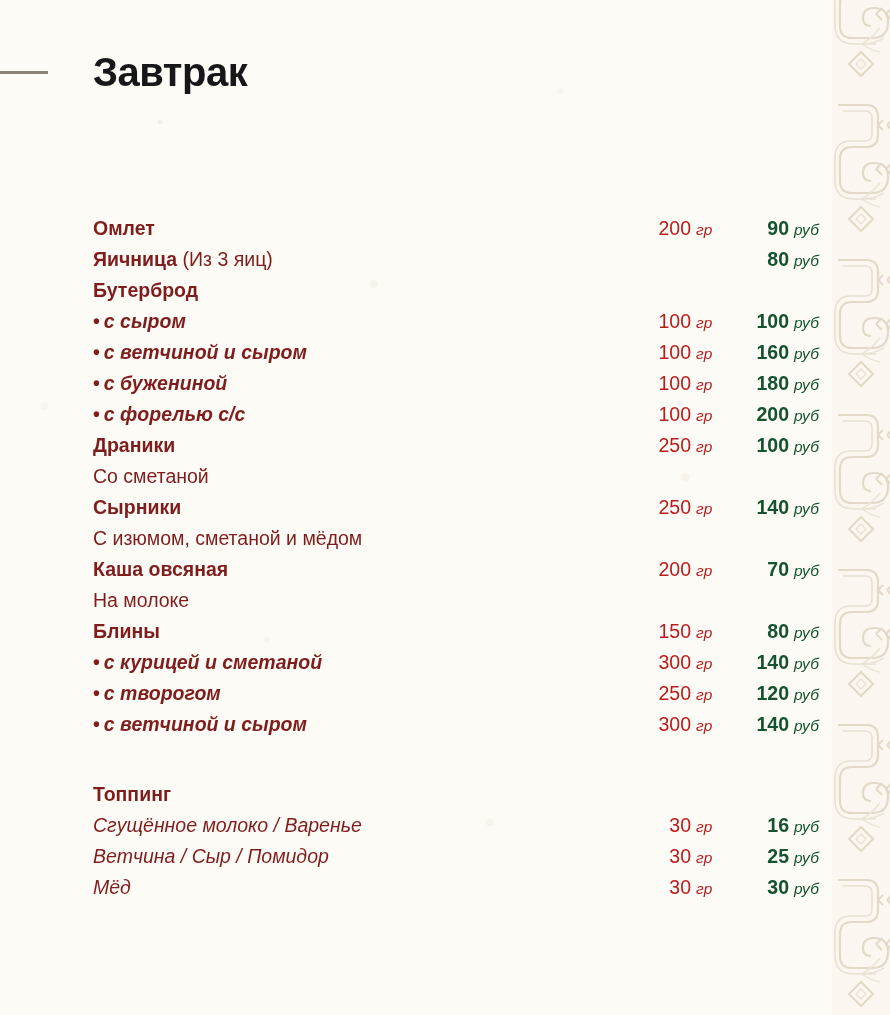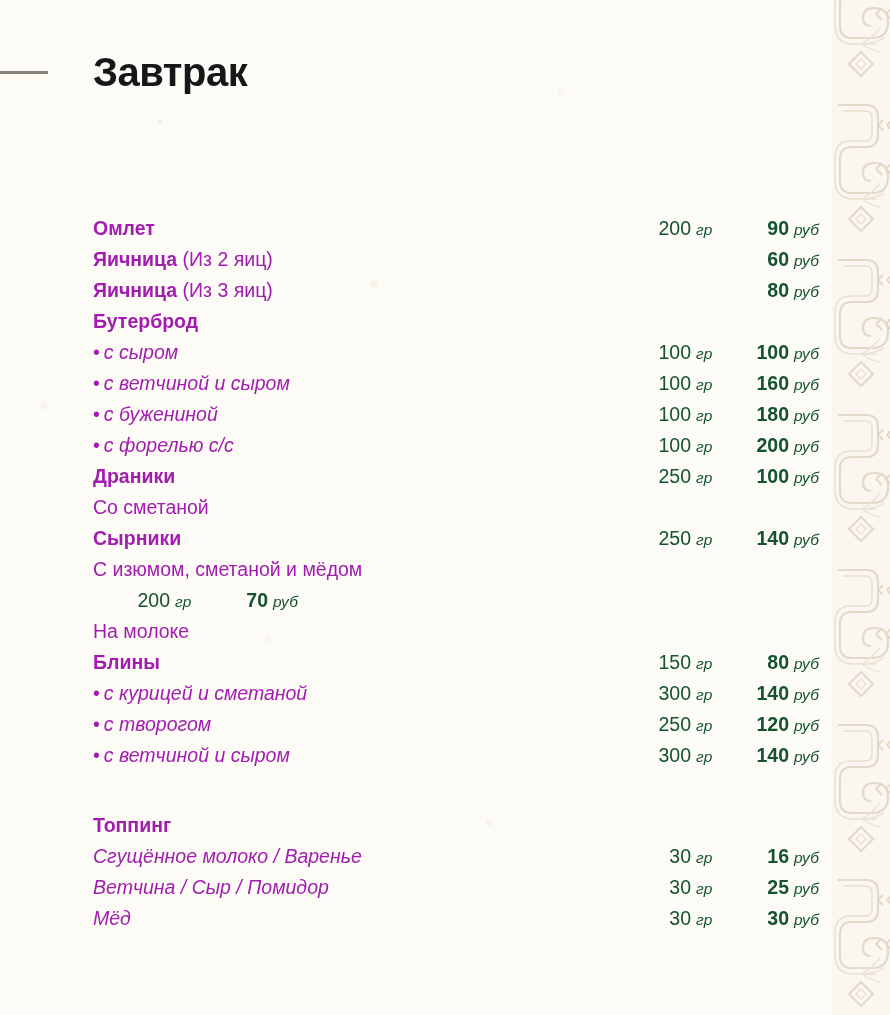--- a/index.html
+++ b/index.html
@@ -97,44 +97,44 @@
     height: 31px;
   }
   .row.gap-before { margin-top: 39px; }
 
   .row-label {
     flex: 1 1 auto;
     min-width: 0;
     font-size: 19.5px;
     line-height: 31px;
     white-space: nowrap;
-    color: #a21caf;
+    color: #7f1d1d;
   }
 
   .row-label.dish        { font-weight: 700; }
   .row-label.dish .note  { font-weight: 400; }
   .row-label.desc        { font-weight: 400; }
-  .row-label.sub         { font-style: italic; font-weight: 400; }
+  .row-label.sub         { font-style: italic; font-weight: 700; }
   .row-label.sub .bullet {
     font-style: normal;
     display: inline-block;
     margin-right: 4px;
   }
   .row-label.topping     { font-style: italic; font-weight: 400; }
   .row-label.section     { font-weight: 700; }
 
   
   .col-weight {
     flex: none;
     width: 108px;
     text-align: right;
     font-size: 19.5px;
     line-height: 31px;
     font-weight: 400;
-    color: #14532d;
+    color: #b91c1c;
     white-space: nowrap;
   }
   .col-price {
     flex: none;
     width: 104px;
     text-align: right;
     font-size: 19.5px;
     line-height: 31px;
     font-weight: 700;
     color: #14532d;
@@ -195,25 +195,20 @@
     <h1 class="page-title">Завтрак</h1>
   </div>
 
   <div class="menu">
       <div class="row">
         <div class="row-label dish"><span>Омлет</span></div>
         <div class="col-weight"><span>200</span><span class="unit">гр</span></div>
         <div class="col-price"><span>90</span><span class="unit">руб</span></div>
       </div>
       <div class="row">
-        <div class="row-label dish"><span>Яичница</span><span class="note"> (Из 2 яиц)</span></div>
-        <div class="col-weight"></div>
-        <div class="col-price"><span>60</span><span class="unit">руб</span></div>
-      </div>
-      <div class="row">
         <div class="row-label dish"><span>Яичница</span><span class="note"> (Из 3 яиц)</span></div>
         <div class="col-weight"></div>
         <div class="col-price"><span>80</span><span class="unit">руб</span></div>
       </div>
       <div class="row">
         <div class="row-label dish"><span>Бутерброд</span></div>
         <div class="col-weight"></div>
         <div class="col-price"></div>
       </div>
       <div class="row">
@@ -250,20 +245,21 @@
         <div class="row-label dish"><span>Сырники</span></div>
         <div class="col-weight"><span>250</span><span class="unit">гр</span></div>
         <div class="col-price"><span>140</span><span class="unit">руб</span></div>
       </div>
       <div class="row">
         <div class="row-label desc"><span>С изюмом, сметаной и мёдом</span></div>
         <div class="col-weight"></div>
         <div class="col-price"></div>
       </div>
       <div class="row">
+        <div class="row-label dish"><span>Каша овсяная</span></div>
         <div class="col-weight"><span>200</span><span class="unit">гр</span></div>
         <div class="col-price"><span>70</span><span class="unit">руб</span></div>
       </div>
       <div class="row">
         <div class="row-label desc"><span>На молоке</span></div>
         <div class="col-weight"></div>
         <div class="col-price"></div>
       </div>
       <div class="row">
         <div class="row-label dish"><span>Блины</span></div>

